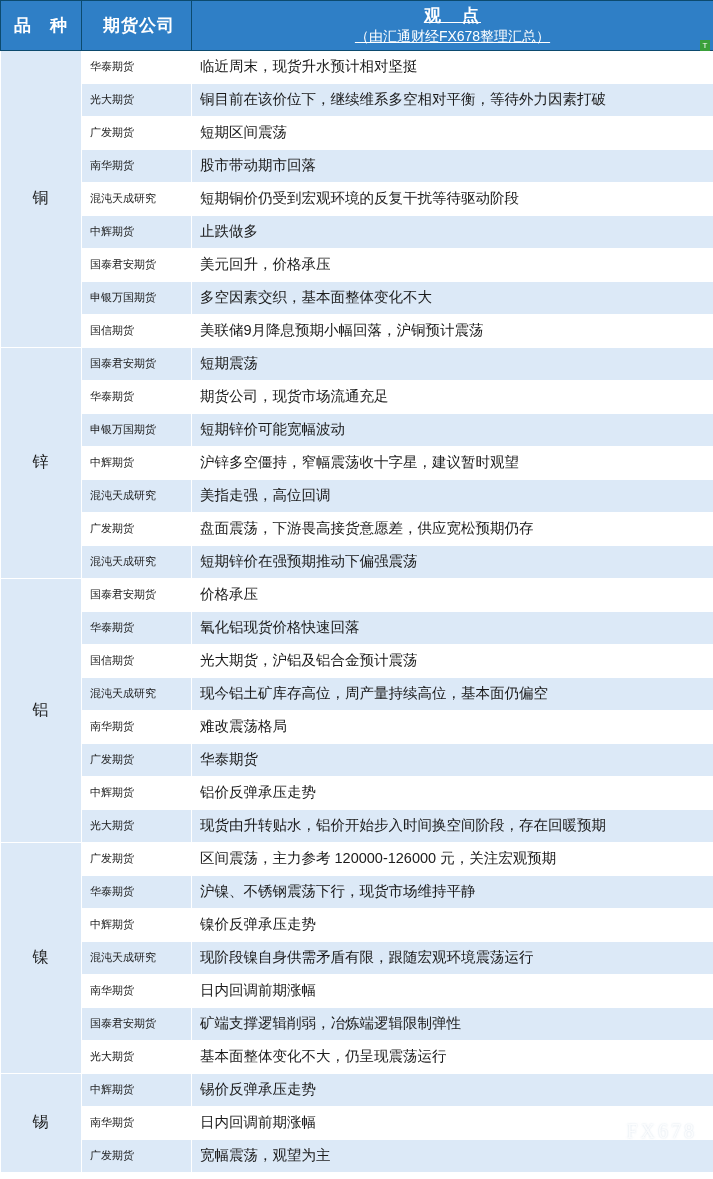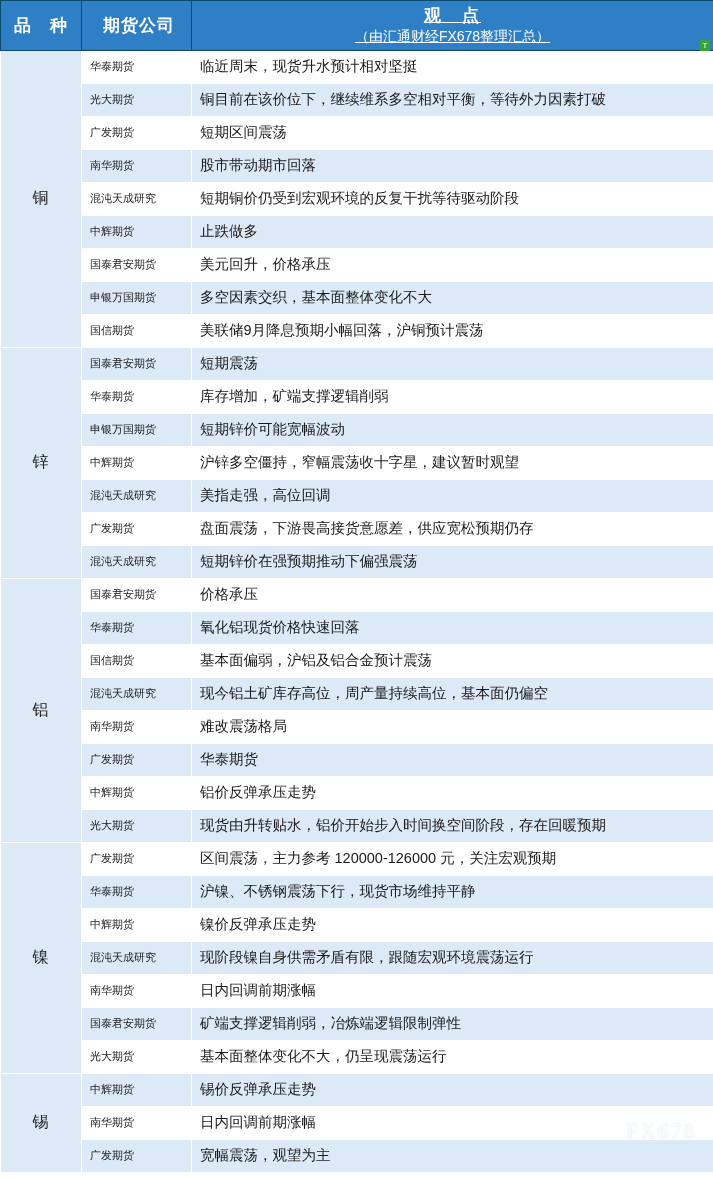--- a/index.html
+++ b/index.html
@@ -167,21 +167,21 @@
         <td class="company">国信期货</td>
         <td class="view">美联储9月降息预期小幅回落，沪铜预计震荡</td>
       </tr>
       <tr class="band-b">
         <td class="variety" rowspan="7">锌</td>
         <td class="company">国泰君安期货</td>
         <td class="view">短期震荡</td>
       </tr>
       <tr class="band-a">
         <td class="company">华泰期货</td>
-        <td class="view">库存增加，矿端支撑逻辑削弱</td>
+        <td class="view">期货公司，现货市场流通充足</td>
       </tr>
       <tr class="band-b">
         <td class="company">申银万国期货</td>
         <td class="view">短期锌价可能宽幅波动</td>
       </tr>
       <tr class="band-a">
         <td class="company">中辉期货</td>
         <td class="view">沪锌多空僵持，窄幅震荡收十字星，建议暂时观望</td>
       </tr>
       <tr class="band-b">
@@ -200,21 +200,21 @@
         <td class="variety" rowspan="8">铝</td>
         <td class="company">国泰君安期货</td>
         <td class="view">价格承压</td>
       </tr>
       <tr class="band-b">
         <td class="company">华泰期货</td>
         <td class="view">氧化铝现货价格快速回落</td>
       </tr>
       <tr class="band-a">
         <td class="company">国信期货</td>
-        <td class="view">基本面偏弱，沪铝及铝合金预计震荡</td>
+        <td class="view">光大期货，沪铝及铝合金预计震荡</td>
       </tr>
       <tr class="band-b">
         <td class="company">混沌天成研究</td>
         <td class="view">现今铝土矿库存高位，周产量持续高位，基本面仍偏空</td>
       </tr>
       <tr class="band-a">
         <td class="company">南华期货</td>
         <td class="view">难改震荡格局</td>
       </tr>
       <tr class="band-b">

